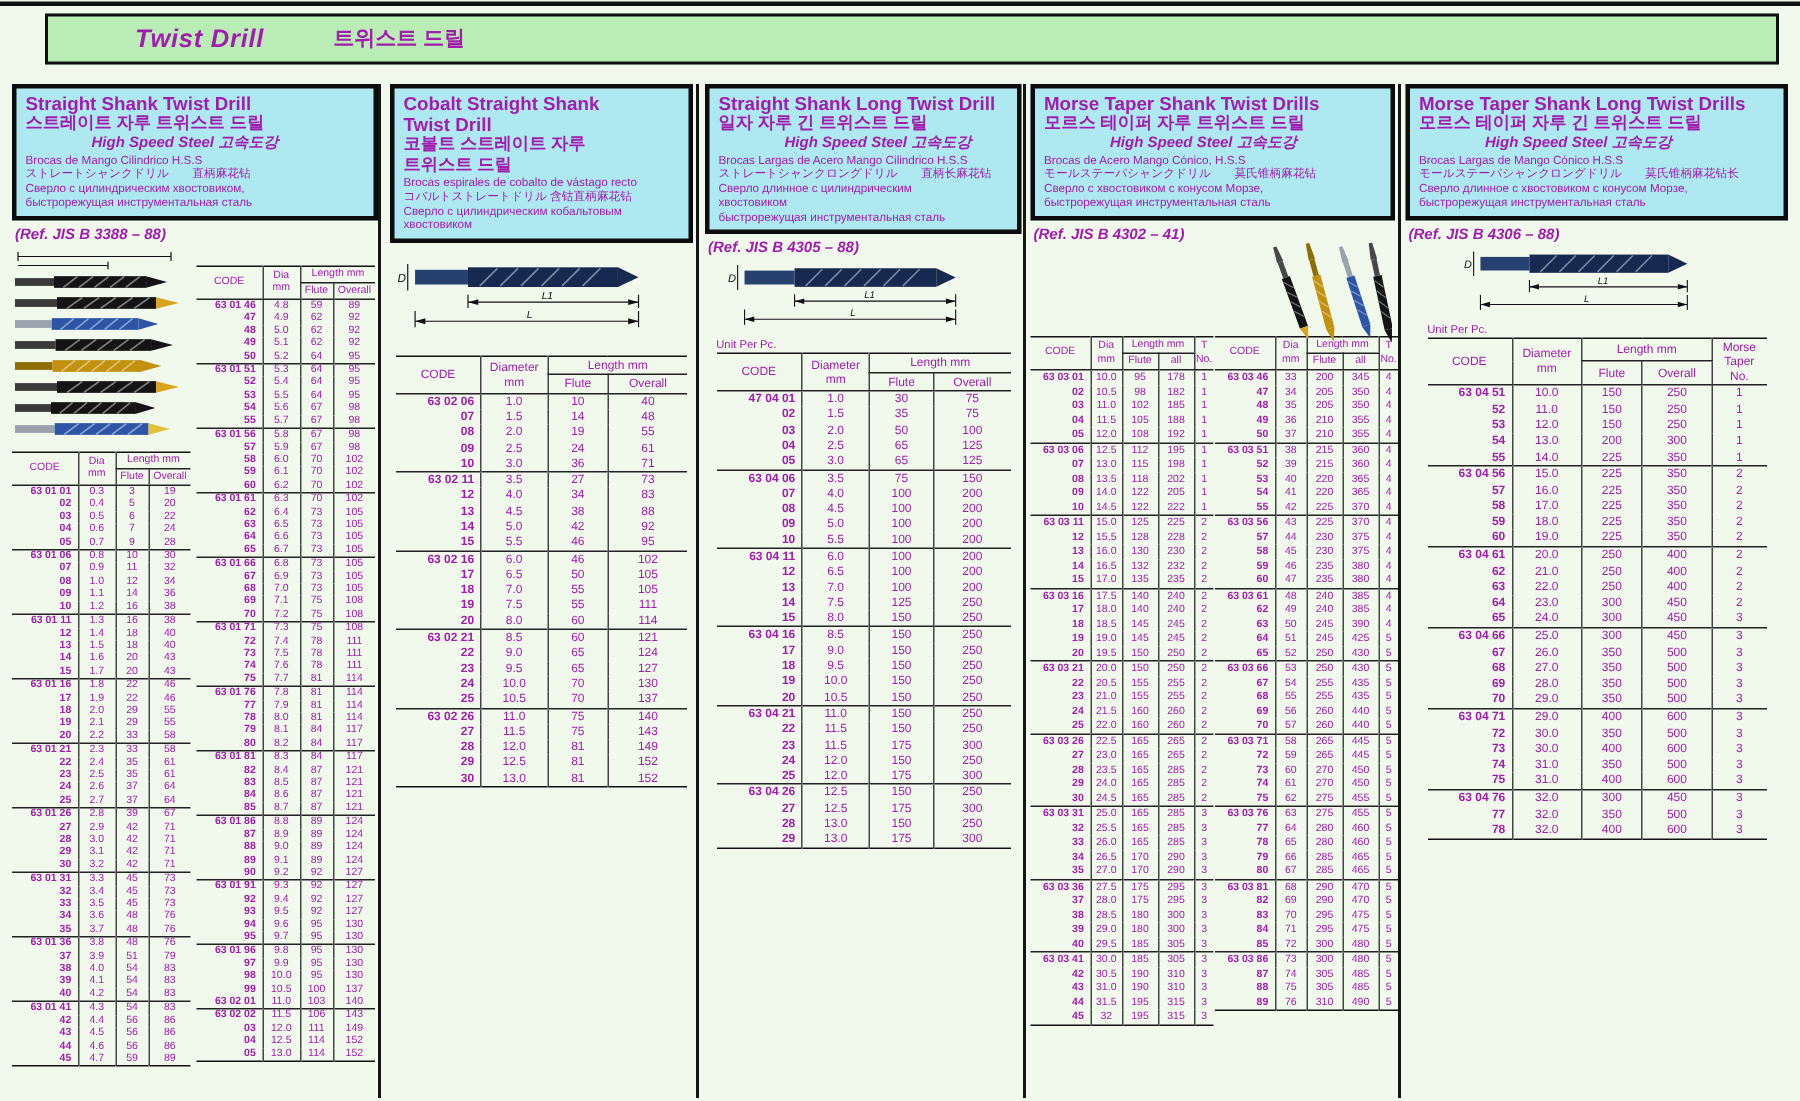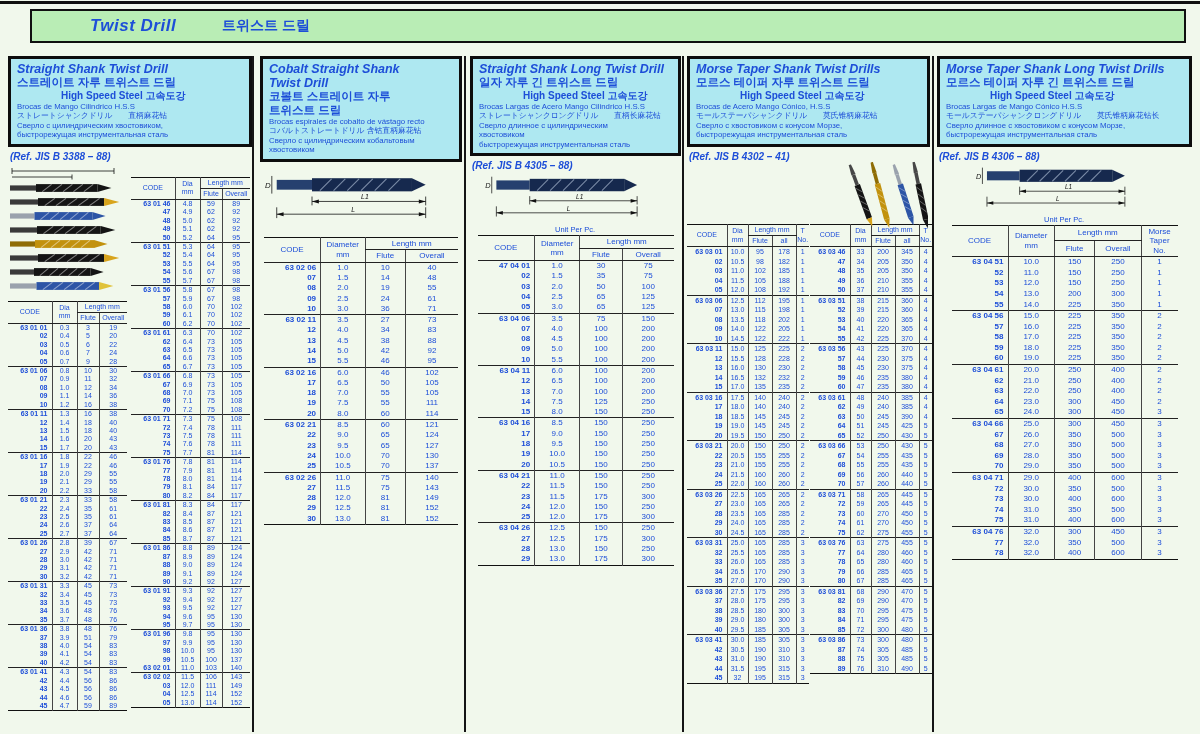--- a/index.html
+++ b/index.html
@@ -1,37 +1,37 @@
 <!DOCTYPE html>
 <html><head>
 <meta charset="utf-8">
 <style>
   html,body{margin:0;padding:0;background:#cfcfcf;}
   .page{position:relative;width:1200px;height:734px;background:#f1f8ec;overflow:hidden;
-        font-family:"Liberation Sans",sans-serif;color:#1d4ed8;}
+        font-family:"Liberation Sans",sans-serif;color:#a21caf;}
   .toprule{position:absolute;left:0;top:1px;width:1200px;height:3px;background:#101010;}
   .titlebar{position:absolute;left:30px;top:9px;width:1156px;height:34px;background:#b9edb5;
             border:2.5px solid #101010;box-sizing:border-box;display:flex;align-items:center;
             gap:46px;padding-left:58px;}
   .title-en{font-size:17px;font-weight:bold;font-style:italic;letter-spacing:.5px;}
   .title-ko{font-size:14px;font-weight:bold;}
   .col{position:absolute;top:56px;}
   #col1{left:8px;width:244px;}
   #col2{left:260px;width:202px;}
   #col3{left:470px;width:211px;}
   #col4{left:687px;width:243px;}
   #col5{left:937px;width:255px;}
   .vsep{position:absolute;top:56px;width:2px;height:676px;background:#151515;}
   .hdr{border:3px solid #0d0d0d;background:#aee8f1;padding:3px 5px 4px 6px;box-sizing:border-box;}
-  .h-en{font-size:12.5px;font-weight:bold;font-style:italic;line-height:14px;}
+  .h-en{font-size:12.5px;font-weight:bold;line-height:14px;}
   .h-ko{font-size:11.5px;font-weight:bold;line-height:13.5px;}
-  .h-hss{font-size:10px;font-weight:bold;line-height:12.5px;padding-left:44px;}
+  .h-hss{font-size:10px;font-weight:bold;font-style:italic;line-height:12.5px;padding-left:44px;}
   .h-sm{font-size:7.8px;line-height:9.4px;}
   .ref{font-size:10px;font-weight:bold;font-style:italic;margin:4px 0 2px 2px;}
-  .unit{font-size:7.5px;text-align:center;margin:2px 1px 1px 0;}
+  .unit{font-size:7.5px;text-align:left;margin:2px 1px 1px 0;}
   .diagram{display:block;margin:10px auto 0;}
   
   .tbl table{border-collapse:collapse;table-layout:fixed;width:100%;
              border-top:1.5px solid #111;border-bottom:1.5px solid #111;}
   .tbl th{font-weight:normal;white-space:pre-line;text-align:center;padding:1px 0;
           border-bottom:1px solid #222;}
   .tbl td{padding:0 1px;}
   .tbl .c1,.tbl .c2,.tbl .c3,.tbl .c4{border-left:1px solid #444;}
   .tbl tr.gs td{border-top:1.1px solid #222;}
   .tbl td.code{text-align:right;font-weight:bold;padding-right:4px;}

